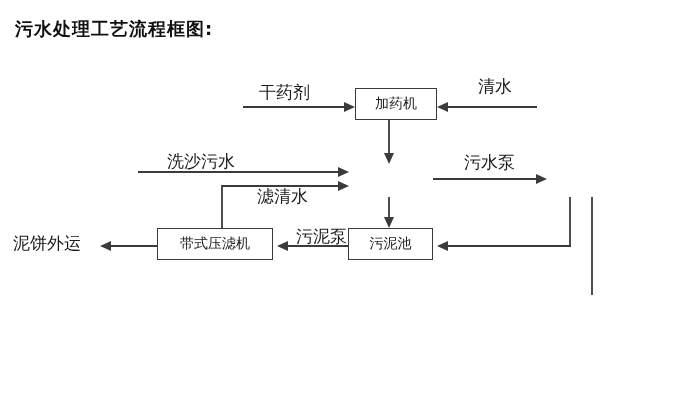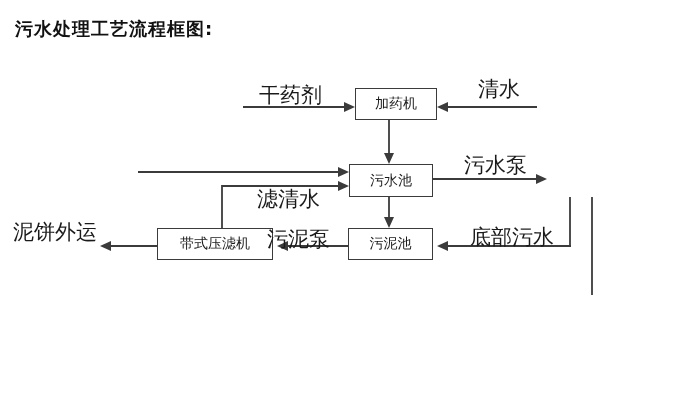--- a/index.html
+++ b/index.html
@@ -7,21 +7,21 @@
     --text:#1a1a1a;
     --bg:#ffffff;
   }
   html,body{margin:0;padding:0;background:var(--bg);}
   body{width:700px;height:420px;font-family:"DejaVu Sans","Liberation Sans",sans-serif;}
   .canvas{position:relative;width:700px;height:295px;background:var(--bg);overflow:hidden;}
   .title{position:absolute;left:15px;top:17px;font-size:18px;font-weight:bold;color:#111;letter-spacing:1px;white-space:nowrap;}
   .node{position:absolute;box-sizing:border-box;border:1.6px solid var(--line);background:var(--bg);
         display:flex;align-items:center;justify-content:center;font-size:14px;color:var(--text);
         white-space:nowrap;z-index:2;}
-  .lbl{position:absolute;font-size:21px;color:var(--text);white-space:nowrap;z-index:2;}
+  .lbl{position:absolute;font-size:17px;color:var(--text);white-space:nowrap;z-index:2;}
   svg.connectors{position:absolute;left:0;top:0;z-index:1;}
   svg.connectors line{stroke:var(--line);stroke-width:1.8;}
   svg.connectors polygon{fill:var(--line);stroke:none;}
 </style>
 </head>
 <body>
 
 <div class="canvas">
 
   <div class="title">污水处理工艺流程框图:</div>
@@ -63,25 +63,24 @@
     <line x1="592" y1="197" x2="592" y2="317"></line>
     <line x1="593" y1="317" x2="442" y2="317"></line>
     <polygon points="433,317 444,312 444,322"></polygon>
 
     <line x1="386" y1="332" x2="386" y2="390"></line>
     <line x1="387" y1="389" x2="229" y2="389"></line>
     <polygon points="220,389 231,384 231,394"></polygon>
   </svg>
 
   <div class="node" style="left:355px;top:88px;width:82px;height:32px">加药机</div>
-  <div class="node" style="left:349px;top:164px;width:84px;height:33px">污水池</div>
   <div class="node" style="left:157px;top:228px;width:116px;height:32px">带式压滤机</div>
   <div class="node" style="left:348px;top:228px;width:85px;height:32px">污泥池</div>
 
   <span class="lbl" style="left:259px;top:81px">干药剂</span>
   <span class="lbl" style="left:478px;top:75px">清水</span>
+  <span class="lbl" style="left:167px;top:150px">洗沙污水</span>
   <span class="lbl" style="left:257px;top:185px">滤清水</span>
   <span class="lbl" style="left:464px;top:151px">污水泵</span>
-  <span class="lbl" style="left:470px;top:223px">底部污水</span>
-  <span class="lbl" style="left:267px;top:225px">污泥泵</span>
-  <span class="lbl" style="left:13px;top:218px">泥饼外运</span>
+  <span class="lbl" style="left:296px;top:225px">污泥泵</span>
+  <span class="lbl" style="left:13px;top:232px">泥饼外运</span>
 
 </div>
 
 </body></html>

